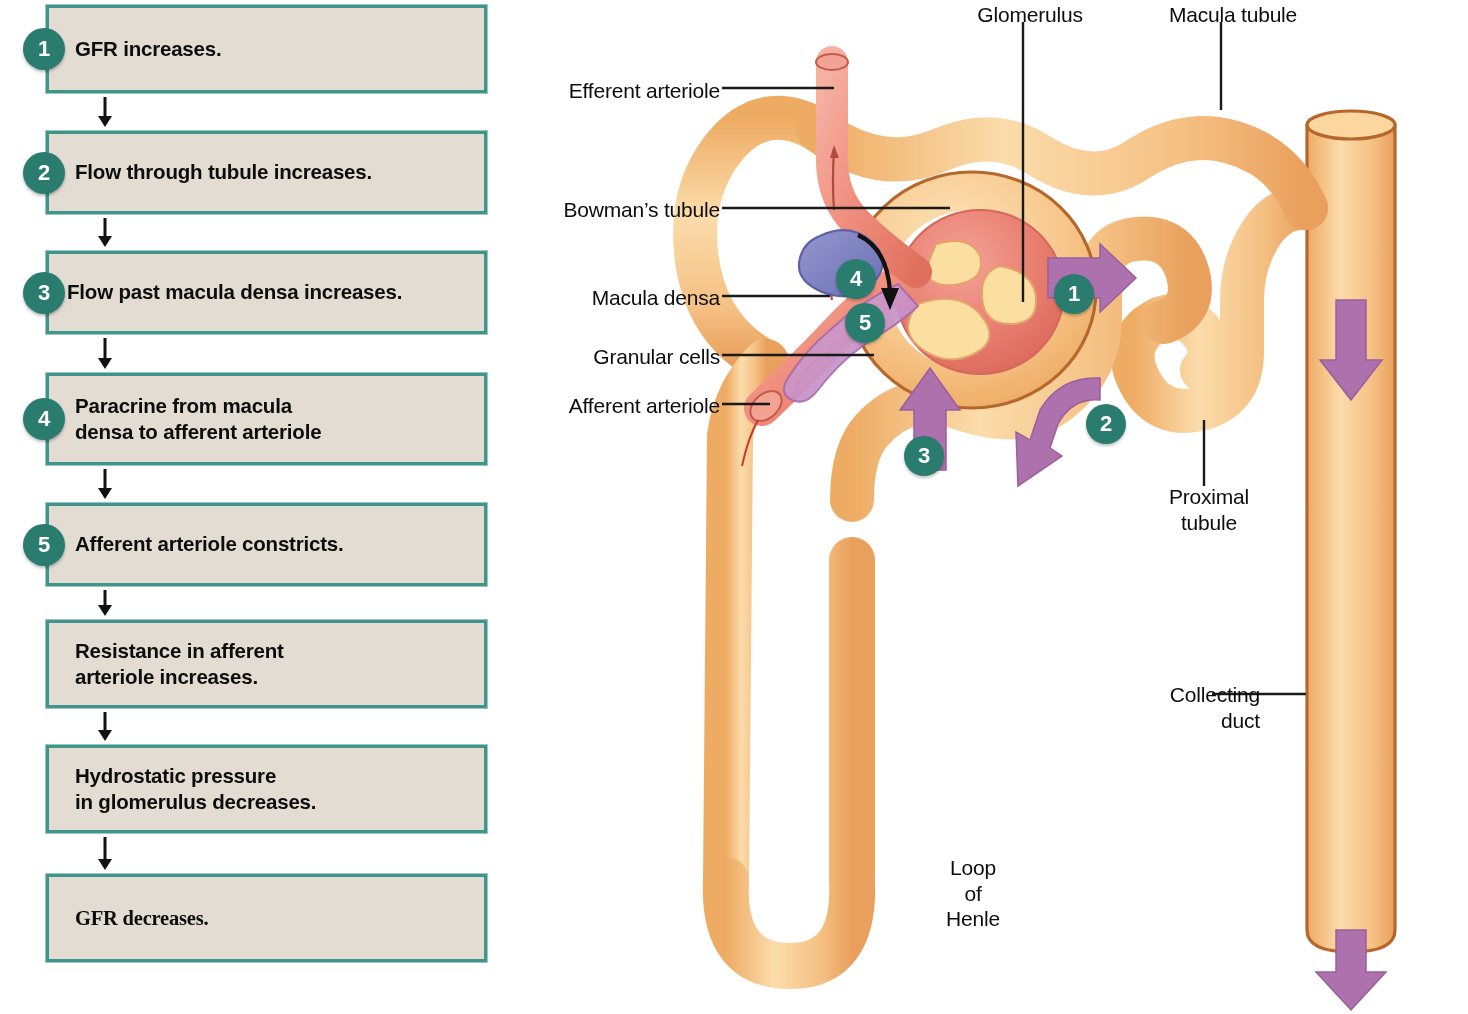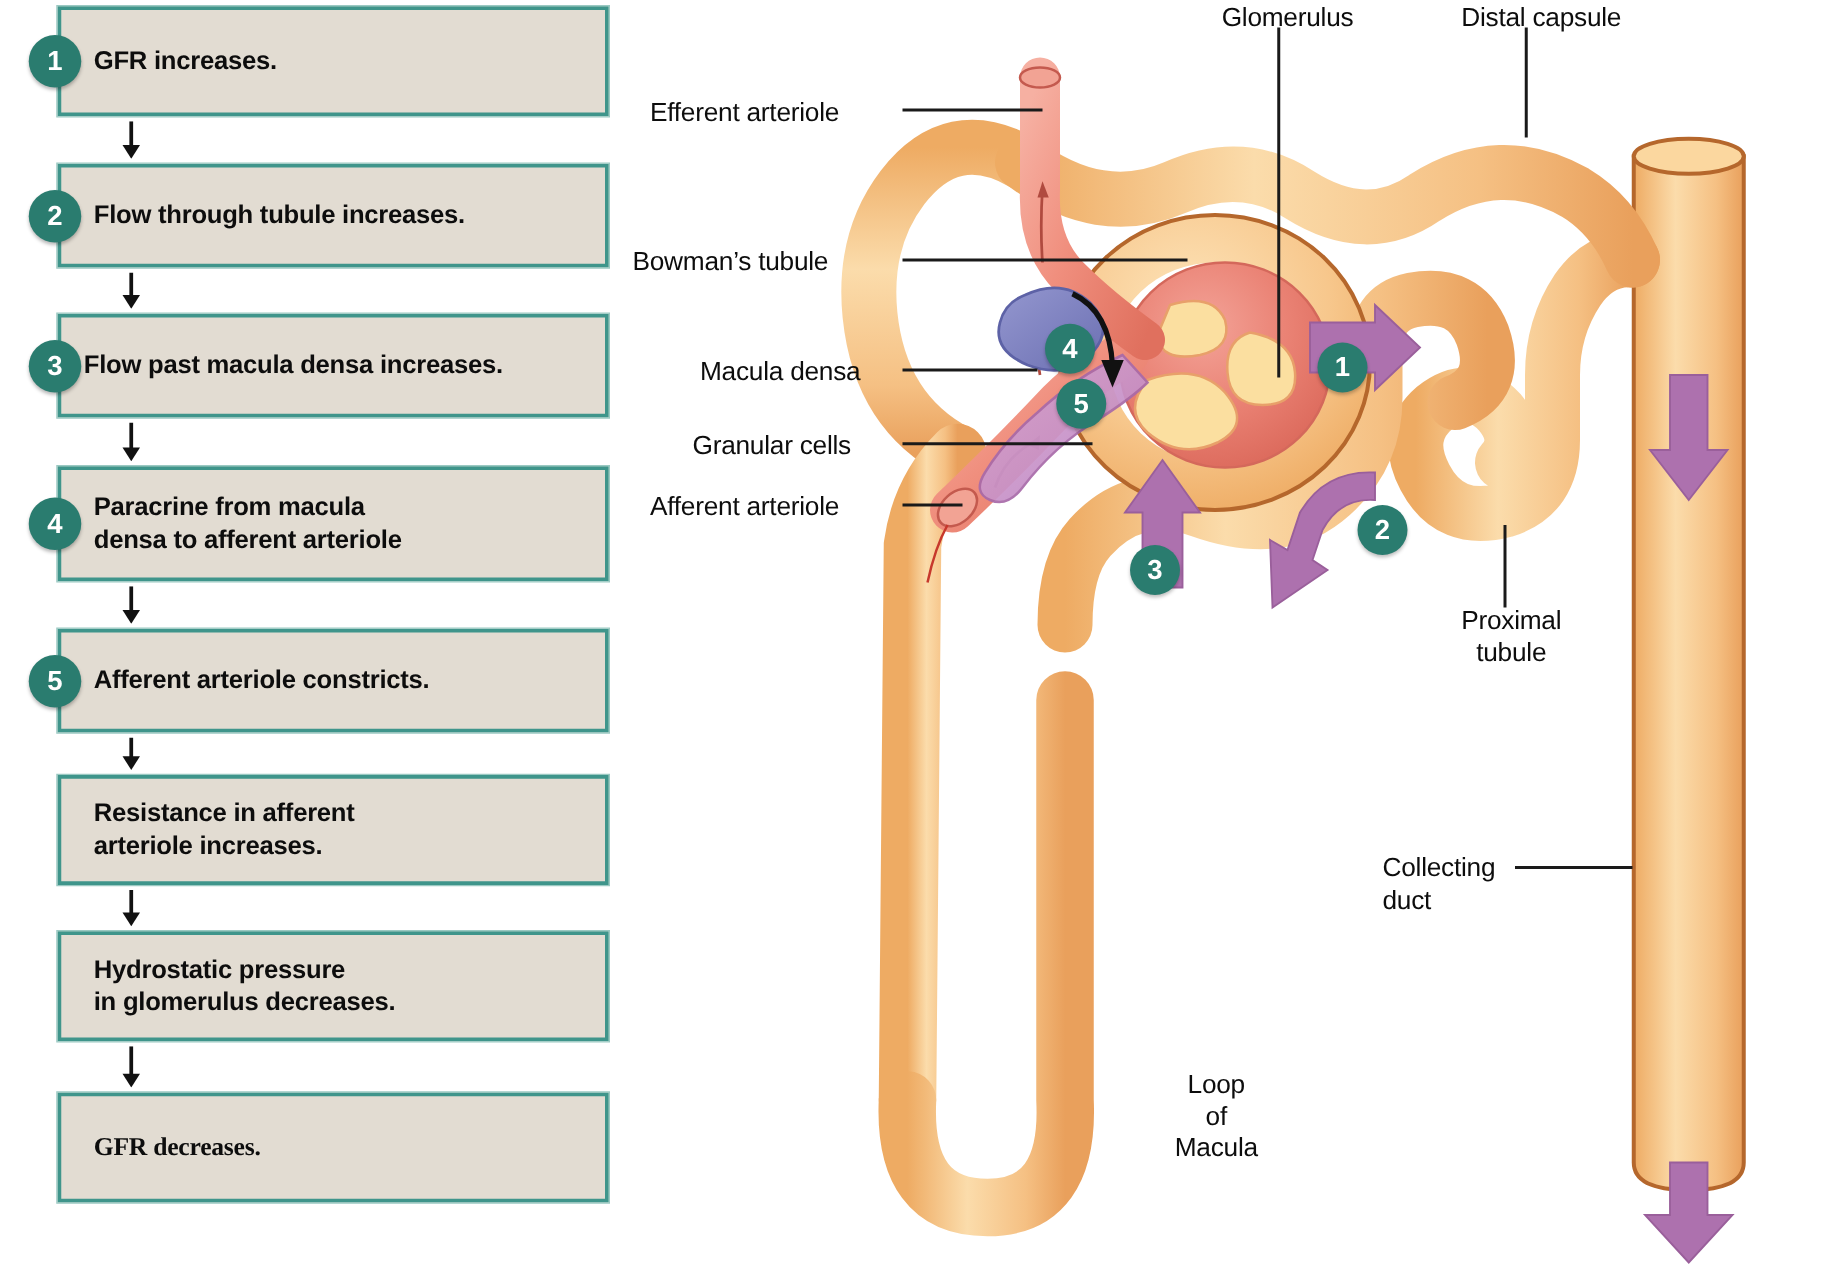--- a/index.html
+++ b/index.html
@@ -59,21 +59,21 @@
 
   .lbl{
     position:absolute;
     font-size:21px;
     font-weight:normal;
     color:#0d0d0d;
     letter-spacing:-0.2px;
     line-height:1.22;
     white-space:pre;
   }
-  .lbl.r{text-align:left;}
+  .lbl.r{text-align:right;}
   .lbl.c{text-align:center;}
 
   .numdot{
     position:absolute;
     width:40px;height:40px;border-radius:50%;
     background:#2a7c6f;color:#fff;
     font-size:22px;font-weight:bold;
     display:flex;align-items:center;justify-content:center;
     box-shadow:0 2px 3px rgba(0,0,0,0.25);
     z-index:40;
@@ -336,33 +336,33 @@
         <line x1="222" y1="88" x2="334" y2="88"></line>
         <line x1="222" y1="208" x2="450" y2="208"></line>
         <line x1="222" y1="296" x2="330" y2="296"></line>
         <line x1="222" y1="355" x2="374" y2="355"></line>
         <line x1="222" y1="404" x2="270" y2="404"></line>
         <line x1="704" y1="420" x2="704" y2="486"></line>
         <line x1="712" y1="694" x2="806" y2="694"></line>
       </g>
     </svg>
   <div class="lbl c" style="left: 450px; top: 2px; width: 160px;">Glomerulus</div>
-      <div class="lbl c" style="left: 638px; top: 2px; width: 190px;">Distal capsule</div>
+      <div class="lbl c" style="left: 638px; top: 2px; width: 190px;">Macula tubule</div>
       <div class="lbl r" style="left: 20px; top: 78px; width: 200px;">Efferent arteriole</div>
       <div class="lbl r" style="left: 6px; top: 197px; width: 214px;">Bowman’s tubule</div>
       <div class="lbl r" style="left: 60px; top: 285px; width: 160px;">Macula densa</div>
       <div class="lbl r" style="left: 54px; top: 344px; width: 166px;">Granular cells</div>
       <div class="lbl r" style="left: 20px; top: 393px; width: 200px;">Afferent arteriole</div>
       <div class="lbl c" style="left: 634px; top: 484px; width: 150px; text-align: center;">Proximal
 tubule</div>
       <div class="lbl r" style="left: 606px; top: 682px; width: 154px;">Collecting
 duct</div>
       <div class="lbl c" style="left: 423px; top: 855px; width: 100px;">Loop
 of
-Macula</div>
+Henle</div>
       <div class="numdot" style="left: 554px; top: 274px;">1</div>
       <div class="numdot" style="left: 586px; top: 404px;">2</div>
       <div class="numdot" style="left: 404px; top: 436px;">3</div>
       <div class="numdot" style="left: 336px; top: 259px;">4</div>
       <div class="numdot" style="left: 345px; top: 303px;">5</div>
     </div>
 
 </div>
 
 </body></html>

